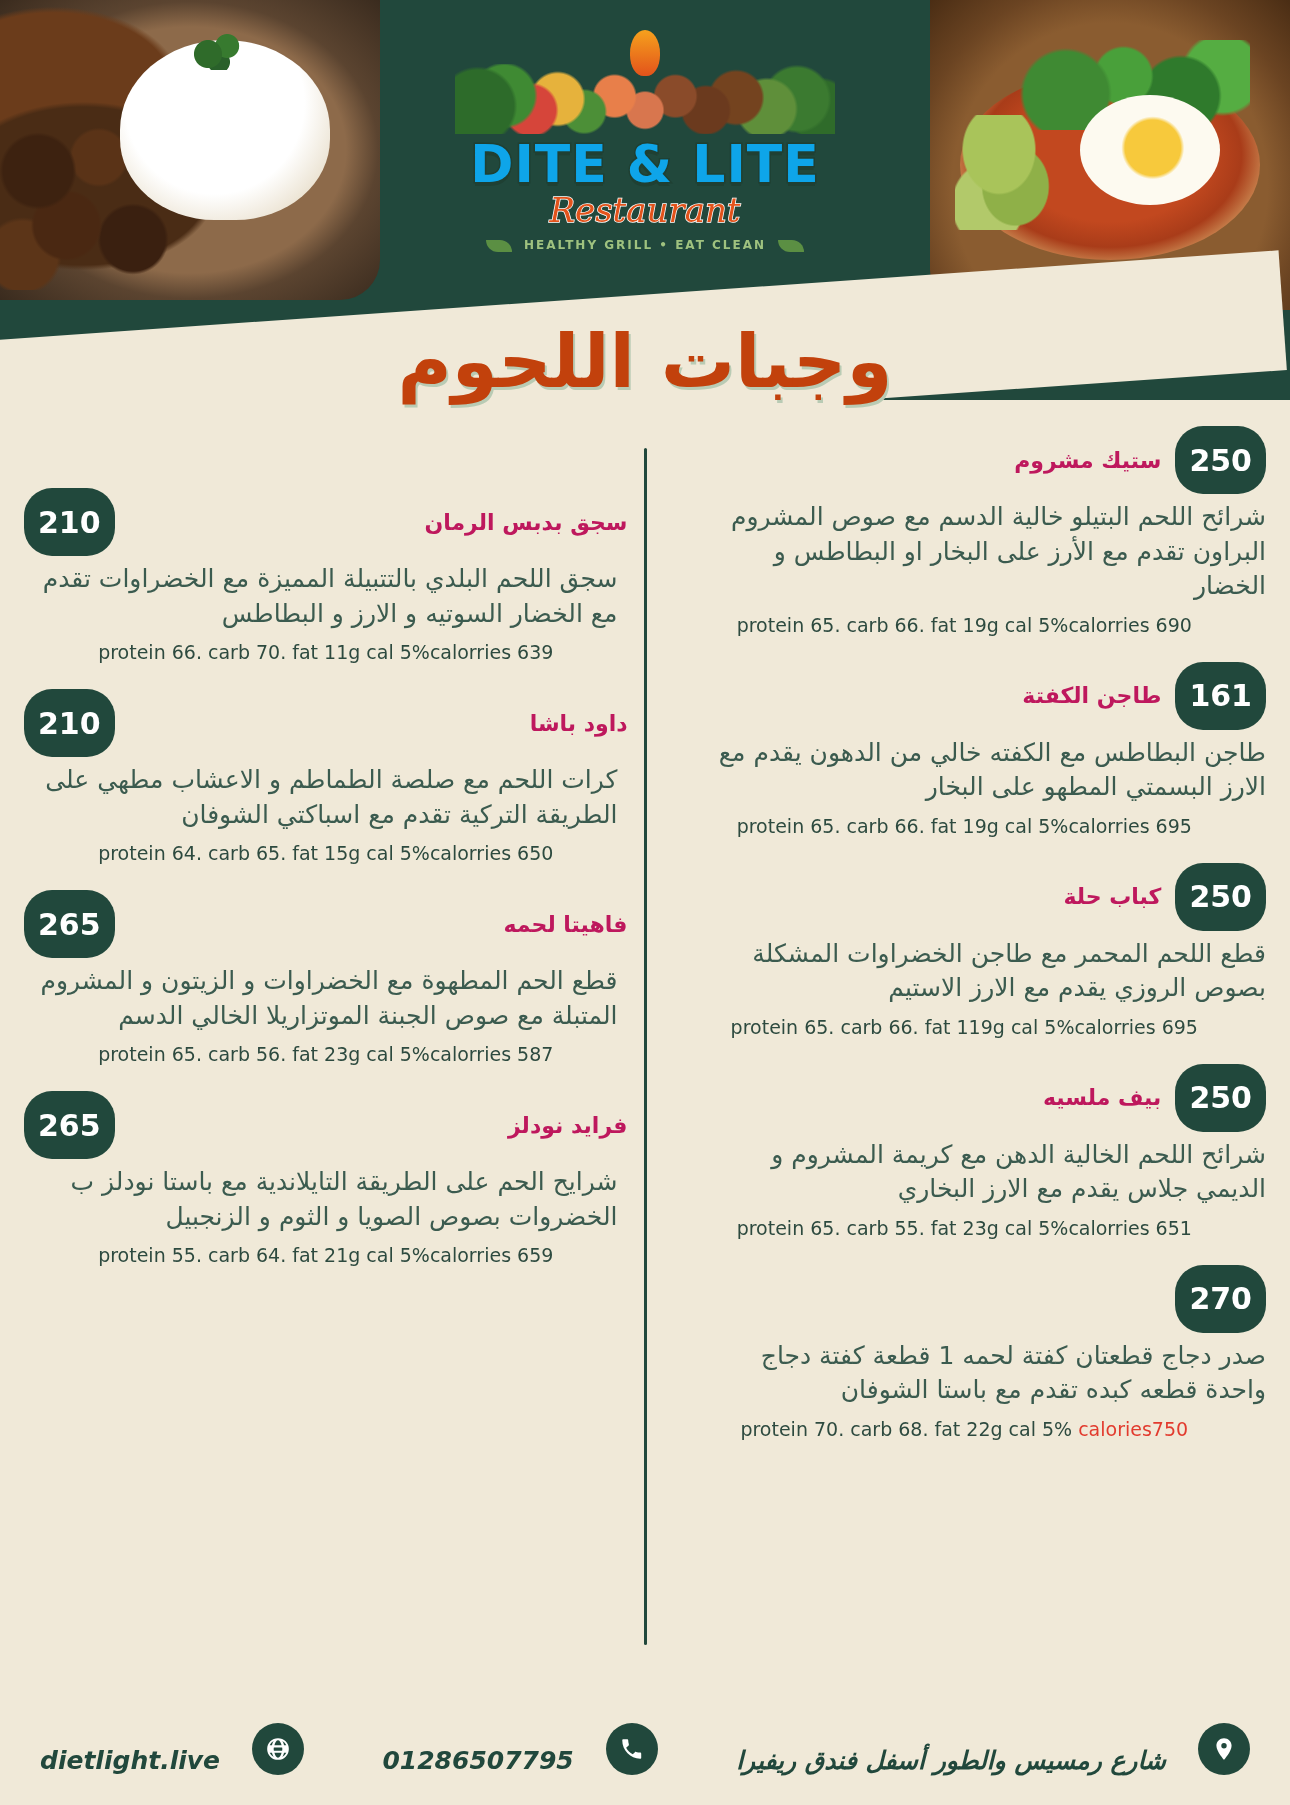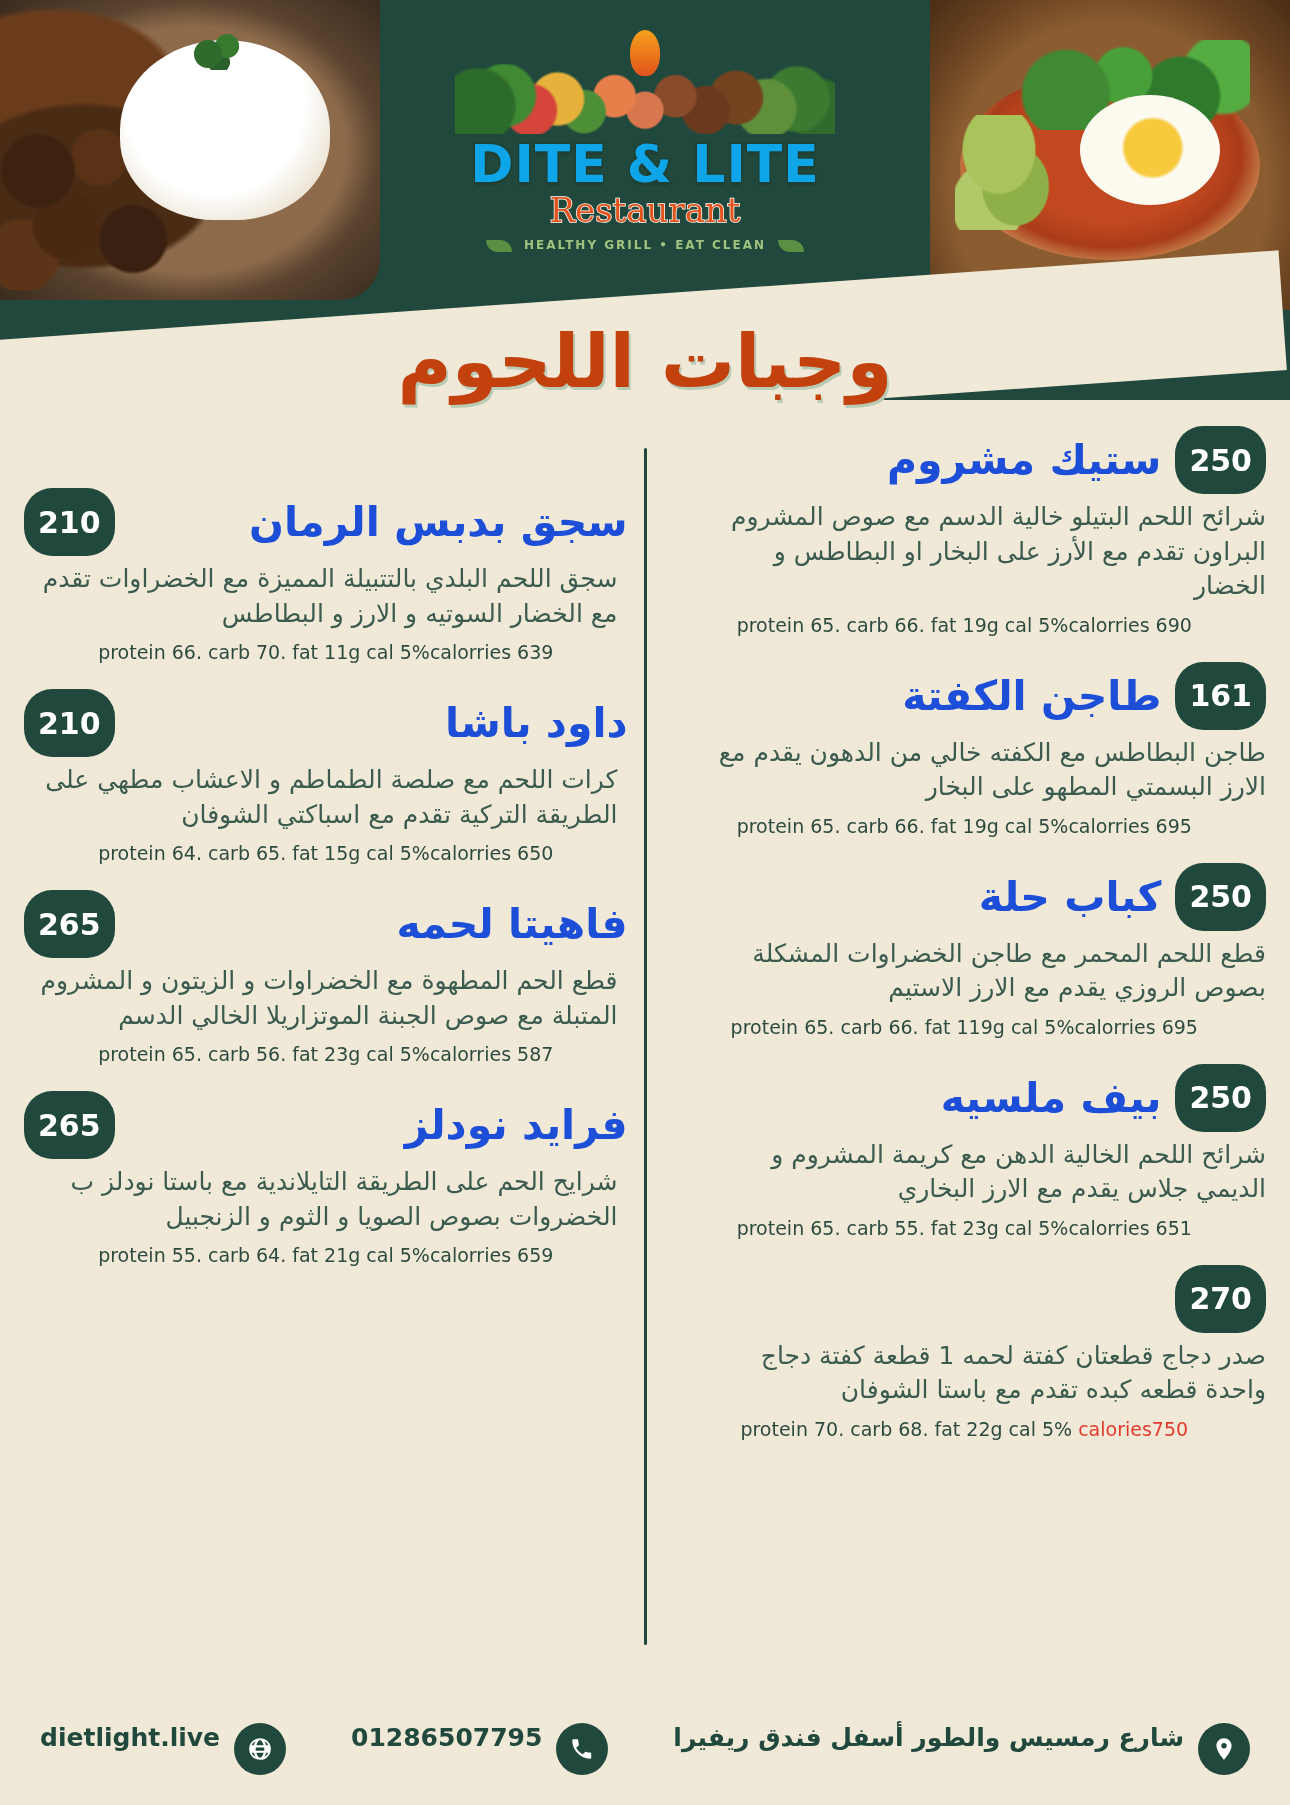--- a/index.html
+++ b/index.html
@@ -161,20 +161,21 @@
     font-size: 52px;
     letter-spacing: 1px;
     color: #0ea5e9;
     -webkit-text-stroke: 3px #1f4033;
     paint-order: stroke fill;
     text-shadow: 0 4px 0 #1f4033;
     direction: ltr;
   }
   .logo-sub {
     font-family: "DejaVu Serif", serif;
+    font-style: italic;
     font-size: 34px;
     color: #e2531b;
     -webkit-text-stroke: 1.5px #ffffff;
     paint-order: stroke fill;
     margin-top: -4px;
     direction: ltr;
   }
   .logo-tag {
     margin-top: 8px;
     font-size: 12px;
@@ -230,23 +231,23 @@
   .col-left { padding-top: 70px; }
 
   .item { margin-bottom: 26px; }
 
   .item-head {
     display: flex;
     align-items: center;
     gap: 14px;
   }
   .item-name {
-    font-size: 41px;
-    font-weight: bold;
-    color: #1d4ed8;
+    font-size: 22px;
+    font-weight: bold;
+    color: #be185d;
     flex: 1;
     text-align: right;
   }
   .price {
     min-width: 86px;
     height: 68px;
     padding: 0 14px;
     border-radius: 28px;
     background: #21483c;
     color: #ffffff;
@@ -286,22 +287,23 @@
     left: 0; right: 0; bottom: 0;
     height: 112px;
     display: flex;
     align-items: center;
     justify-content: space-between;
     padding: 0 40px;
     direction: rtl;
   }
   .fitem {
     display: flex;
-    align-items: flex-start;
-    gap: 14px;
+    align-items: flex-end;
+    gap: 32px;
+    font-style: italic;
   }
   .fbadge {
     width: 52px; height: 52px;
     border-radius: 50%;
     background: #21483c;
     color: #fff;
     display: flex;
     align-items: center;
     justify-content: center;
     flex: none;

